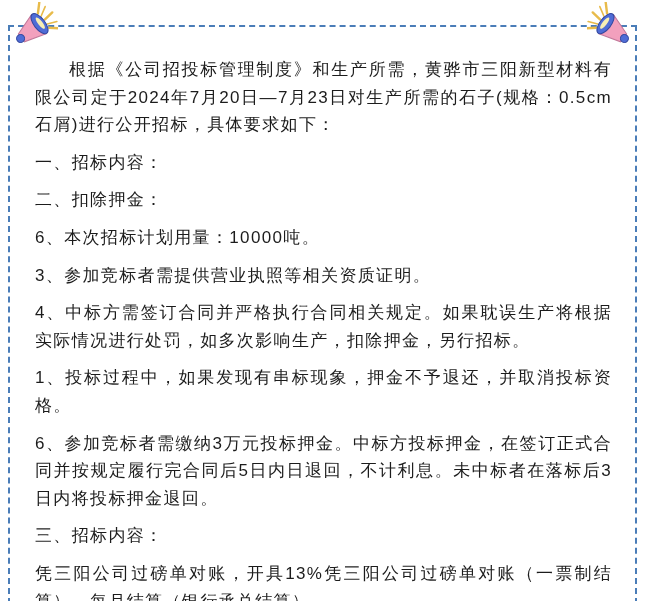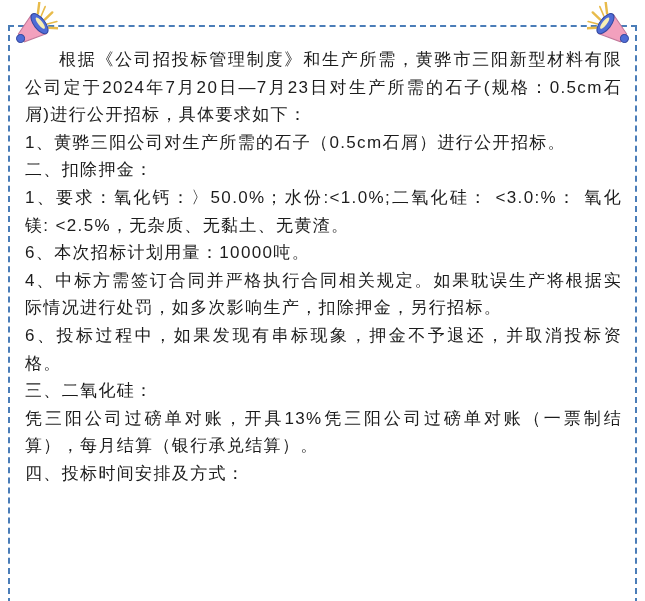--- a/index.html
+++ b/index.html
@@ -43,21 +43,21 @@
     left: 25px;
     top: 46px;
     width: 597px;
     color: var(--text);
     font-size: 17px;
     line-height: 27.6px;
     letter-spacing: 1.35px;
     text-align: justify;
     z-index: 1;
   }
-  .content p { margin: 0; }
+  .content p { margin: 10px; }
   .content p.indent { text-indent: 2em; }
 </style>
 </head>
 <body>
 
 <div class="page">
 
   <div class="frame"></div>
 
   <svg class="megaphone left" viewBox="0 0 48 48" xmlns="http://www.w3.org/2000/svg">
@@ -83,24 +83,25 @@
       <path d="M37 31 L46 35" style="stroke:var(--rays)" stroke-width="1.6" stroke-linecap="round"></path>
       <polygon points="8,21 30,14 30,38 8,31" style="fill:var(--horn)" stroke="#c2789a" stroke-width="1"></polygon>
       <circle cx="7" cy="26" r="4" style="fill:var(--bell)" stroke="#32479e" stroke-width="1"></circle>
       <ellipse cx="31" cy="26" rx="5.5" ry="12" style="fill:var(--bell)" stroke="#32479e" stroke-width="1"></ellipse>
       <ellipse cx="32" cy="26" rx="2.2" ry="7" fill="#f7eeb5"></ellipse>
     </g>
   </svg>
 
   <div class="content">
     <p class="indent">根据《公司招投标管理制度》和生产所需，黄骅市三阳新型材料有限公司定于2024年7月20日—7月23日对生产所需的石子(规格：0.5cm石屑)进行公开招标，具体要求如下：</p>
-    <p>1、黄骅三阳公司对生产所需的石子（0.5cm石屑）进行公开招标。</p>
+    <p>一、招标内容：</p>
     <p>二、扣除押金：</p>
-    <p>1、要求：氧化钙：〉50.0%；水份:&lt;1.0%;二氧化硅： &lt;3.0:%： 氧化镁: &lt;2.5%，无杂质、无黏土、无黄渣。</p>
     <p>6、本次招标计划用量：10000吨。</p>
+    <p>3、参加竞标者需提供营业执照等相关资质证明。</p>
     <p>4、中标方需签订合同并严格执行合同相关规定。如果耽误生产将根据实际情况进行处罚，如多次影响生产，扣除押金，另行招标。</p>
-    <p>6、投标过程中，如果发现有串标现象，押金不予退还，并取消投标资格。</p>
-    <p>三、二氧化硅：</p>
+    <p>1、投标过程中，如果发现有串标现象，押金不予退还，并取消投标资格。</p>
+    <p>6、参加竞标者需缴纳3万元投标押金。中标方投标押金，在签订正式合同并按规定履行完合同后5日内日退回，不计利息。未中标者在落标后3日内将投标押金退回。</p>
+    <p>三、招标内容：</p>
     <p>凭三阳公司过磅单对账，开具13%凭三阳公司过磅单对账（一票制结算），每月结算（银行承兑结算）。</p>
     <p>四、投标时间安排及方式：</p>
   </div>
 
 </div>
 
 </body></html>

